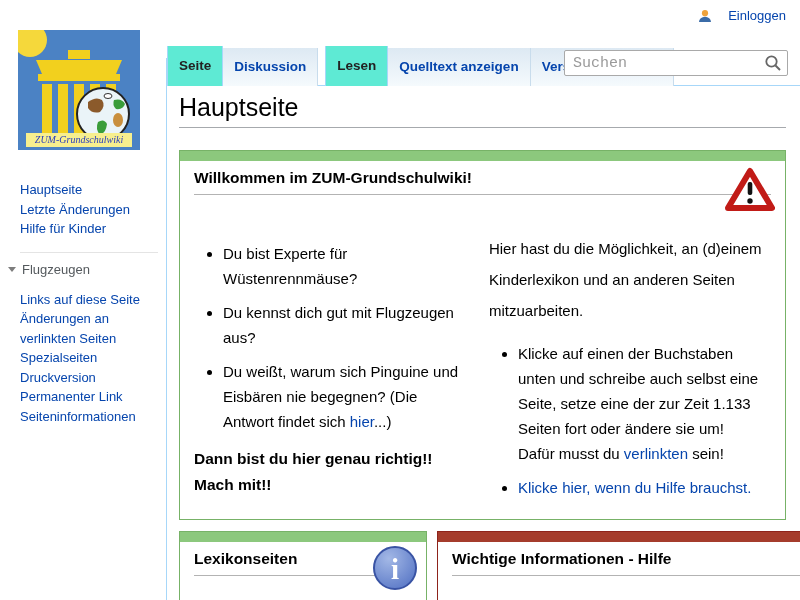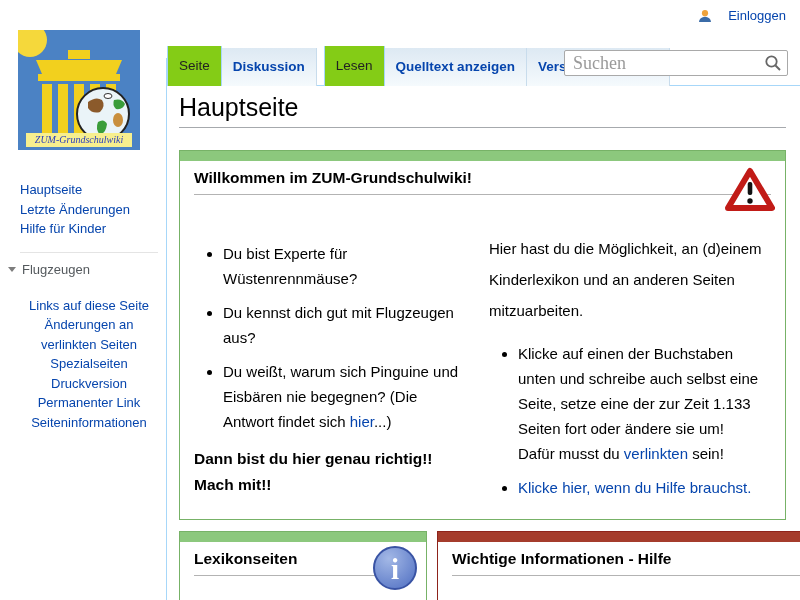--- a/index.html
+++ b/index.html
@@ -17,39 +17,39 @@
   .logo{position:absolute;left:18px;top:30px;width:122px;height:120px;cursor:pointer;}
 
   
   .tab-strip-border{position:absolute;left:166px;top:85px;right:0;height:1px;background:#a7d7f9;}
   .content-left-border{position:absolute;left:166px;top:58px;bottom:0;width:1px;background:#a7d7f9;}
   .tabbar{position:absolute;left:167px;top:46px;height:40px;display:flex;align-items:flex-end;}
   .tab{height:38px;line-height:38px;padding:0 11px;font-size:13.5px;white-space:nowrap;
        background:linear-gradient(to bottom,#dde9f3,#f5fafd);
        border-left:1px solid #c8dcec;border-right:1px solid #c8dcec;margin-right:-1px;}
   .tab a{color:#0645ad;font-weight:bold;}
-  .tab.selected{background:#84cc16;height:40px;line-height:40px;position:relative;z-index:2;
-       border-left:1px solid #a7d7f9;border-right:1px solid #a7d7f9;color:#222;}
+  .tab.selected{background:#5eead4;height:40px;line-height:40px;position:relative;z-index:2;
+       border-left:1px solid #a7d7f9;border-right:1px solid #a7d7f9;color:#222;font-weight:bold;}
   .tab-gap{width:8px;}
 
   
   .searchbox{position:absolute;top:50px;right:12px;width:224px;height:26px;}
   .searchbox input{width:100%;height:100%;box-sizing:border-box;border:1px solid #a9a9a9;border-radius:2px;
-       padding:0 28px 0 8px;font-size:18px;font-family:Liberation Serif, serif;color:#444;outline:none;}
+       padding:0 28px 0 8px;font-size:15px;font-family:Liberation Mono, monospace;color:#444;outline:none;}
   .searchbox input::placeholder{color:#9a9a9a;}
   .search-icon{position:absolute;right:6px;top:4px;width:18px;height:18px;cursor:pointer;}
 
   
   .sidebar{position:absolute;left:0;top:180px;width:166px;padding-left:20px;box-sizing:border-box;font-size:13px;}
   .sidebar ul{list-style:none;margin:0;padding:0;}
   .sidebar li{line-height:19.5px;}
   .portal-tools{margin-top:13px;border-top:1px solid #e4e4e4;padding-top:9px;margin-right:8px;}
   .portal-title{color:#54595d;display:flex;align-items:center;gap:6px;cursor:pointer;margin-left:-12px;}
   .tri-down{width:0;height:0;border-left:4px solid transparent;border-right:4px solid transparent;border-top:5px solid #7d7d7d;display:inline-block;}
-  .portal-tools ul{margin-top:19px;text-align:center;}
+  .portal-tools ul{margin-top:13px;}
 
   
   .content{position:absolute;left:167px;top:86px;right:0;height:514px;padding:0 14px 0 12px;box-sizing:border-box;}
   h1.page-title{font-size:25px;font-weight:normal;margin:6px 0 0;line-height:30px;padding-bottom:5px;
        border-bottom:1px solid #a6a9ad;}
 
   .wikibox{position:relative;border:1px solid #77b267;background:#fff;}
   .strip{height:10px;}
   .strip.green{background:#8cc87d;}
   .strip.red{background:#a53c2c;}

